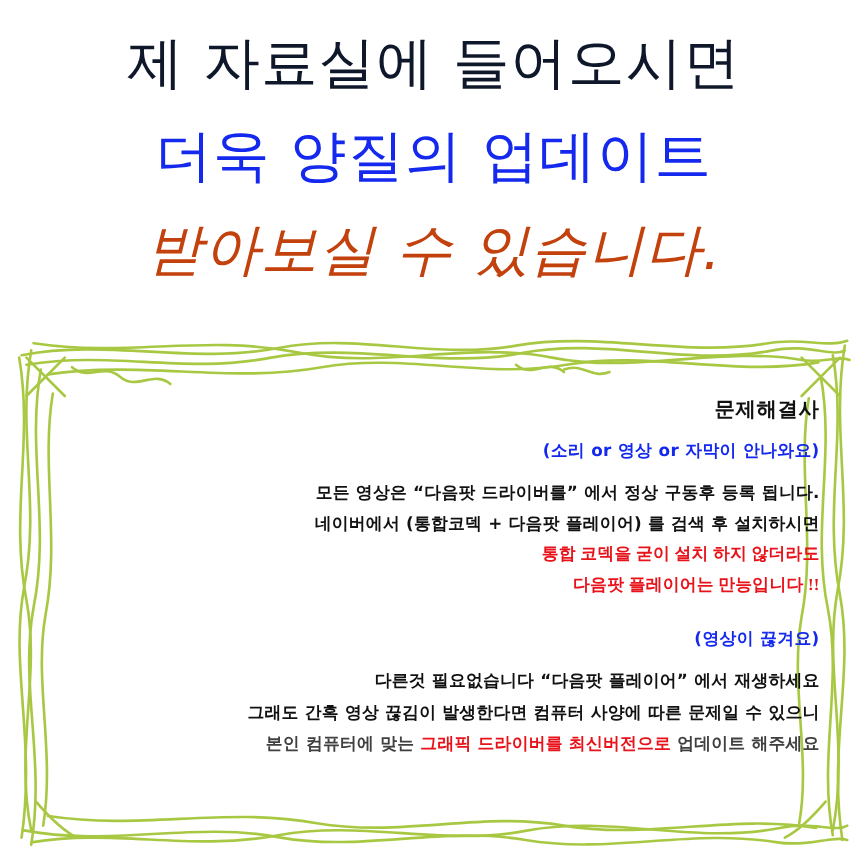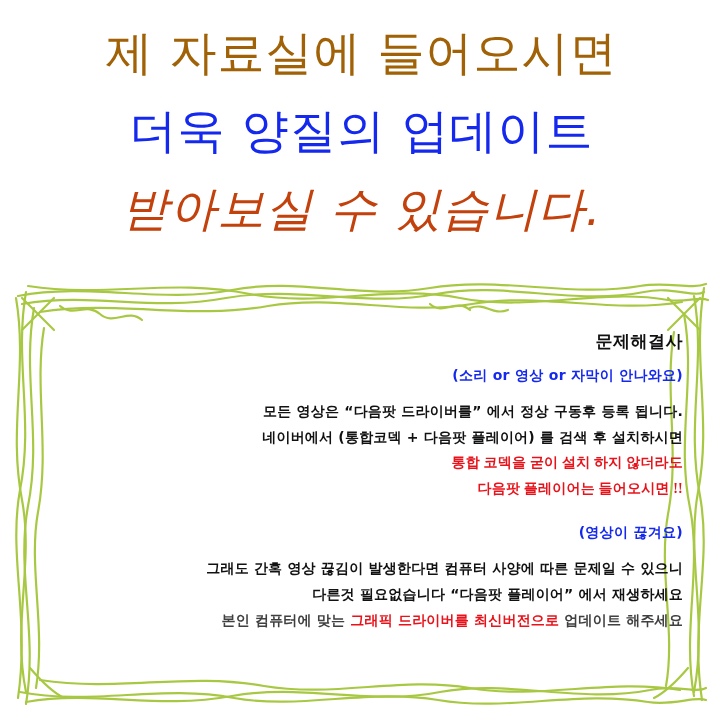--- a/index.html
+++ b/index.html
@@ -29,21 +29,21 @@
     text-align: center;
   }
   .headline-line {
     font-family: "DejaVu Sans", sans-serif;
     font-size: 47px;
     line-height: 78px;
     font-weight: 400;
     letter-spacing: 1px;
     white-space: nowrap;
   }
-  .headline-line.l1 { color: #a16207; }
+  .headline-line.l1 { color: #0f172a; }
   .headline-line.l2 { color: #1428ee; }
   .headline-line.l3 { color: #c2410c; font-style: italic; }
 
   
   .frame-wrap {
     position: absolute;
     left: 0;
     top: 268px;
     width: 723px;
     height: 452px;
@@ -143,25 +143,25 @@
     </svg>
   </div>
 
   <div class="content">
     <div class="ctitle">문제해결사</div>
 
     <div class="sub-blue">(소리 or 영상 or 자막이 안나와요)</div>
     <div class="line">모든 영상은 “다음팟 드라이버를” 에서 정상 구동후 등록 됩니다.</div>
     <div class="line">네이버에서 (통합코덱 + 다음팟 플레이어) 를 검색 후 설치하시면</div>
     <div class="line red">통합 코덱을 굳이 설치 하지 않더라도</div>
-    <div class="line red">다음팟 플레이어는 들어오시면 !!</div>
+    <div class="line red">다음팟 플레이어는 만능입니다 !!</div>
 
     <div class="gap"></div>
 
     <div class="sub-blue">(영상이 끊겨요)</div>
+    <div class="line">다른것 필요없습니다  “다음팟 플레이어” 에서 재생하세요</div>
     <div class="line">그래도 간혹 영상 끊김이 발생한다면 컴퓨터 사양에 따른 문제일 수 있으니</div>
-    <div class="line">다른것 필요없습니다  “다음팟 플레이어” 에서 재생하세요</div>
     <div class="line mix">
       <span class="seg-black">본인 컴퓨터에 맞는 </span><span class="seg-red">그래픽 드라이버를 최신버전으로</span><span class="seg-black"> 업데이트 해주세요</span>
     </div>
   </div>
 
 </div>
 
 </body></html>

